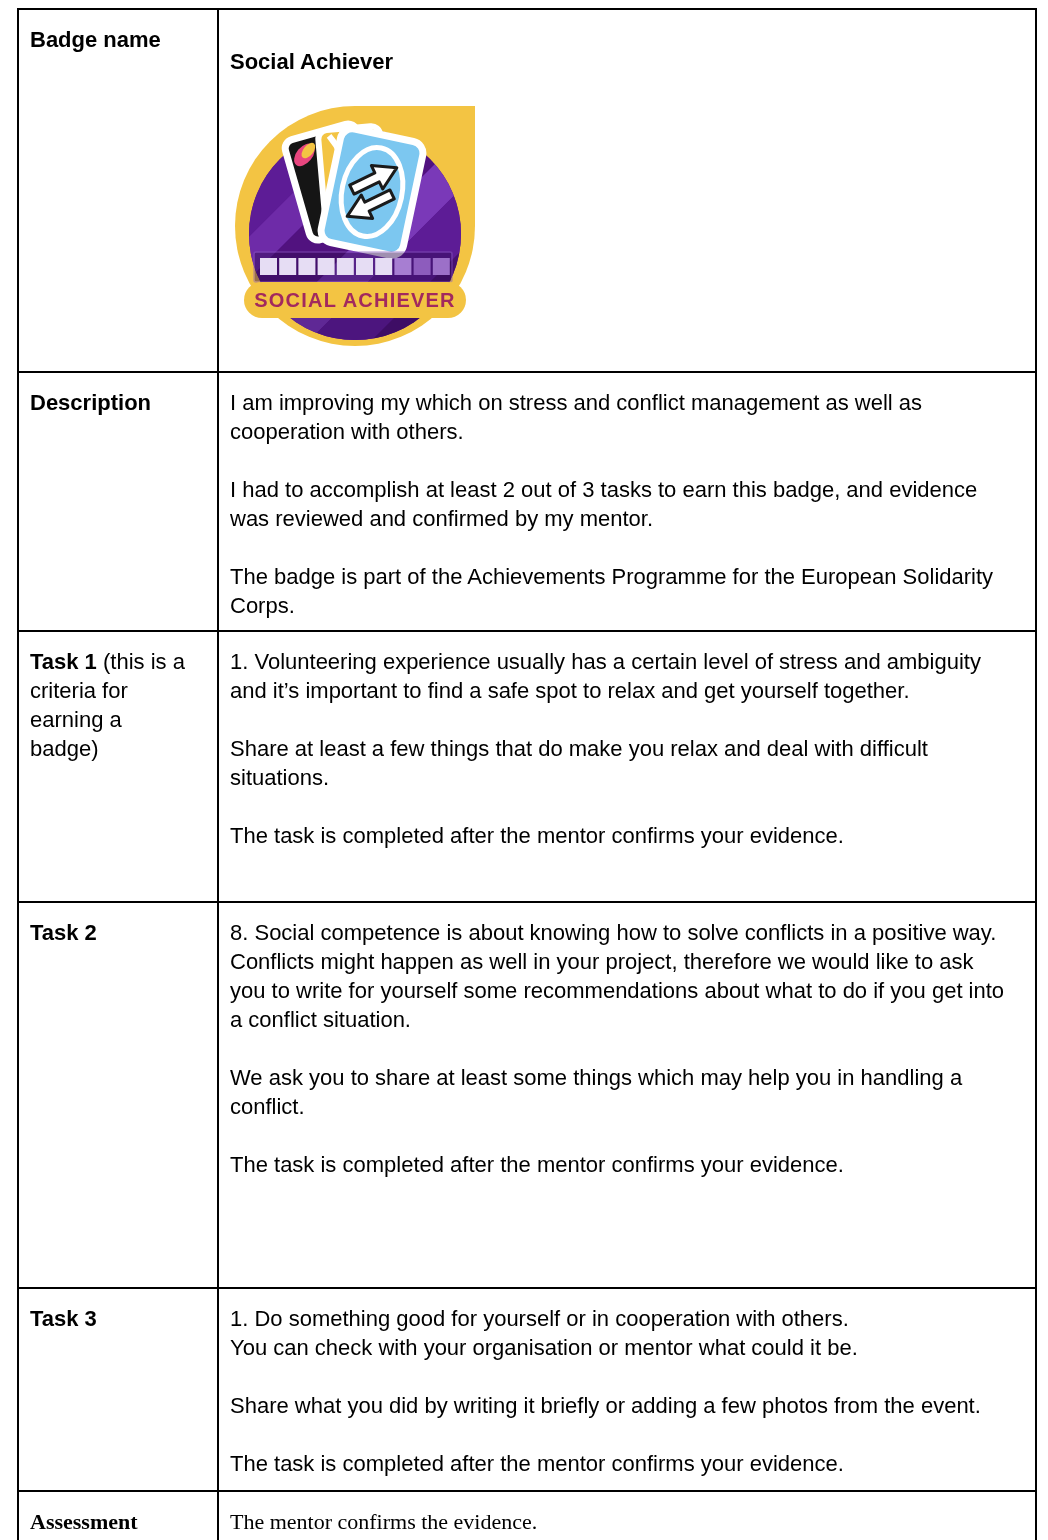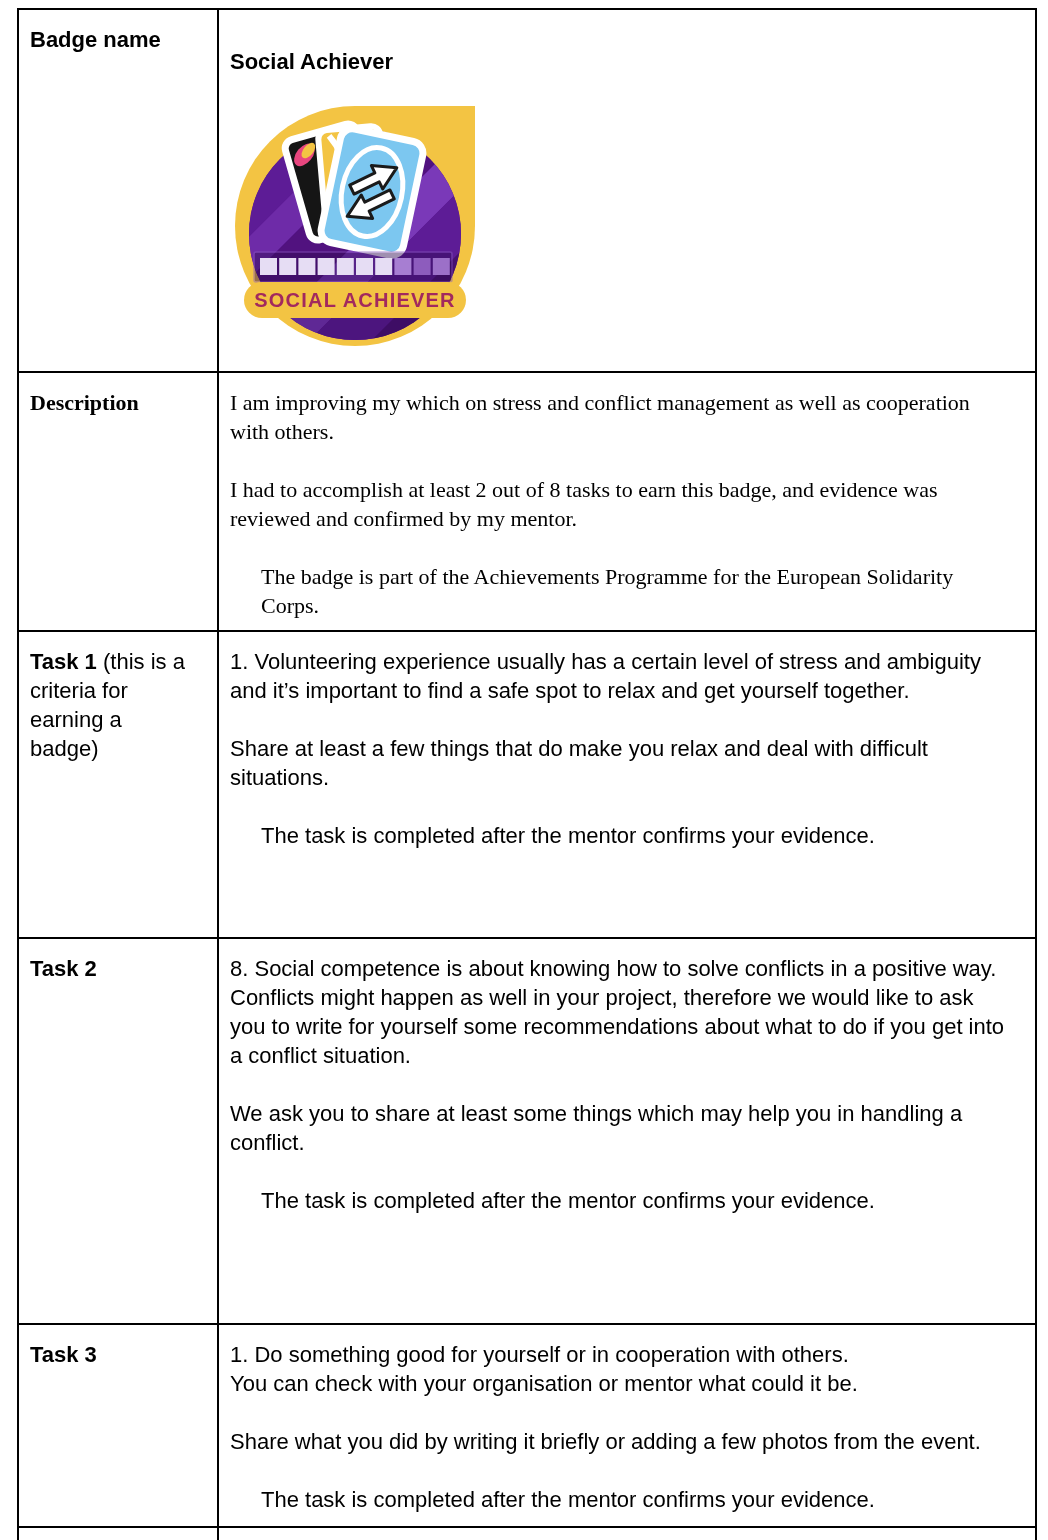--- a/index.html
+++ b/index.html
@@ -12,22 +12,22 @@
     position:absolute;left:17px;top:8px;width:1018px;
     border-collapse:collapse;table-layout:fixed;
   }
   table.doc-table td{
     border:2px solid #000;vertical-align:top;
     padding:15px 25px 10px 11px;
   }
   td.label-cell{font-weight:bold;padding:15px 8px 10px 10px;}
   td.label-cell .reg{font-weight:normal;}
   .para{margin:0 0 29px 0;white-space:pre-line;}
-  .para:last-child{margin-bottom:0;margin-left:31px;}
-  tr.r1{height:363px;} tr.r2{height:208px;font-family:Liberation Serif, serif;} tr.r3{height:307px;padding-left:8px;}
+  .para:last-child{margin-bottom:0;}
+  tr.r1{height:363px;} tr.r2{height:208px;} tr.r3{height:271px;padding-left:8px;}
   tr.r4{height:386px;} tr.r5{height:203px;} tr.r6{height:80px;font-family:Liberation Serif, serif;}
   .badge-title{font-weight:bold;margin:22px 0 0 0;}
   .badge-wrap{margin-top:24px;width:250px;height:250px;}
   .badge-wrap svg{display:block;}
 </style>
 </head>
 <body>
 
 <table class="doc-table">
   <colgroup>
@@ -109,21 +109,21 @@
       </div>
     </td>
   </tr>
 
   <tr class="r2">
     <td class="label-cell">
       <span>Description</span>
     </td>
     <td>
       <div class="para">I am improving my which on stress and conflict management as well as cooperation with others.</div>
-      <div class="para">I had to accomplish at least 2 out of 8 tasks to earn this badge, and evidence was reviewed and confirmed by my mentor.</div>
+      <div class="para">I had to accomplish at least 2 out of 3 tasks to earn this badge, and evidence was reviewed and confirmed by my mentor.</div>
       <div class="para">The badge is part of the Achievements Programme for the European Solidarity Corps.</div>
     </td>
   </tr>
 
   <tr class="r3">
     <td class="label-cell">
       <span>Task 1</span><span class="reg"> (this is a criteria for earning a badge)</span>
     </td>
     <td>
       <div class="para">1. Volunteering experience usually has a certain level of stress and ambiguity and it’s important to find a safe spot to relax and get yourself together.</div>

